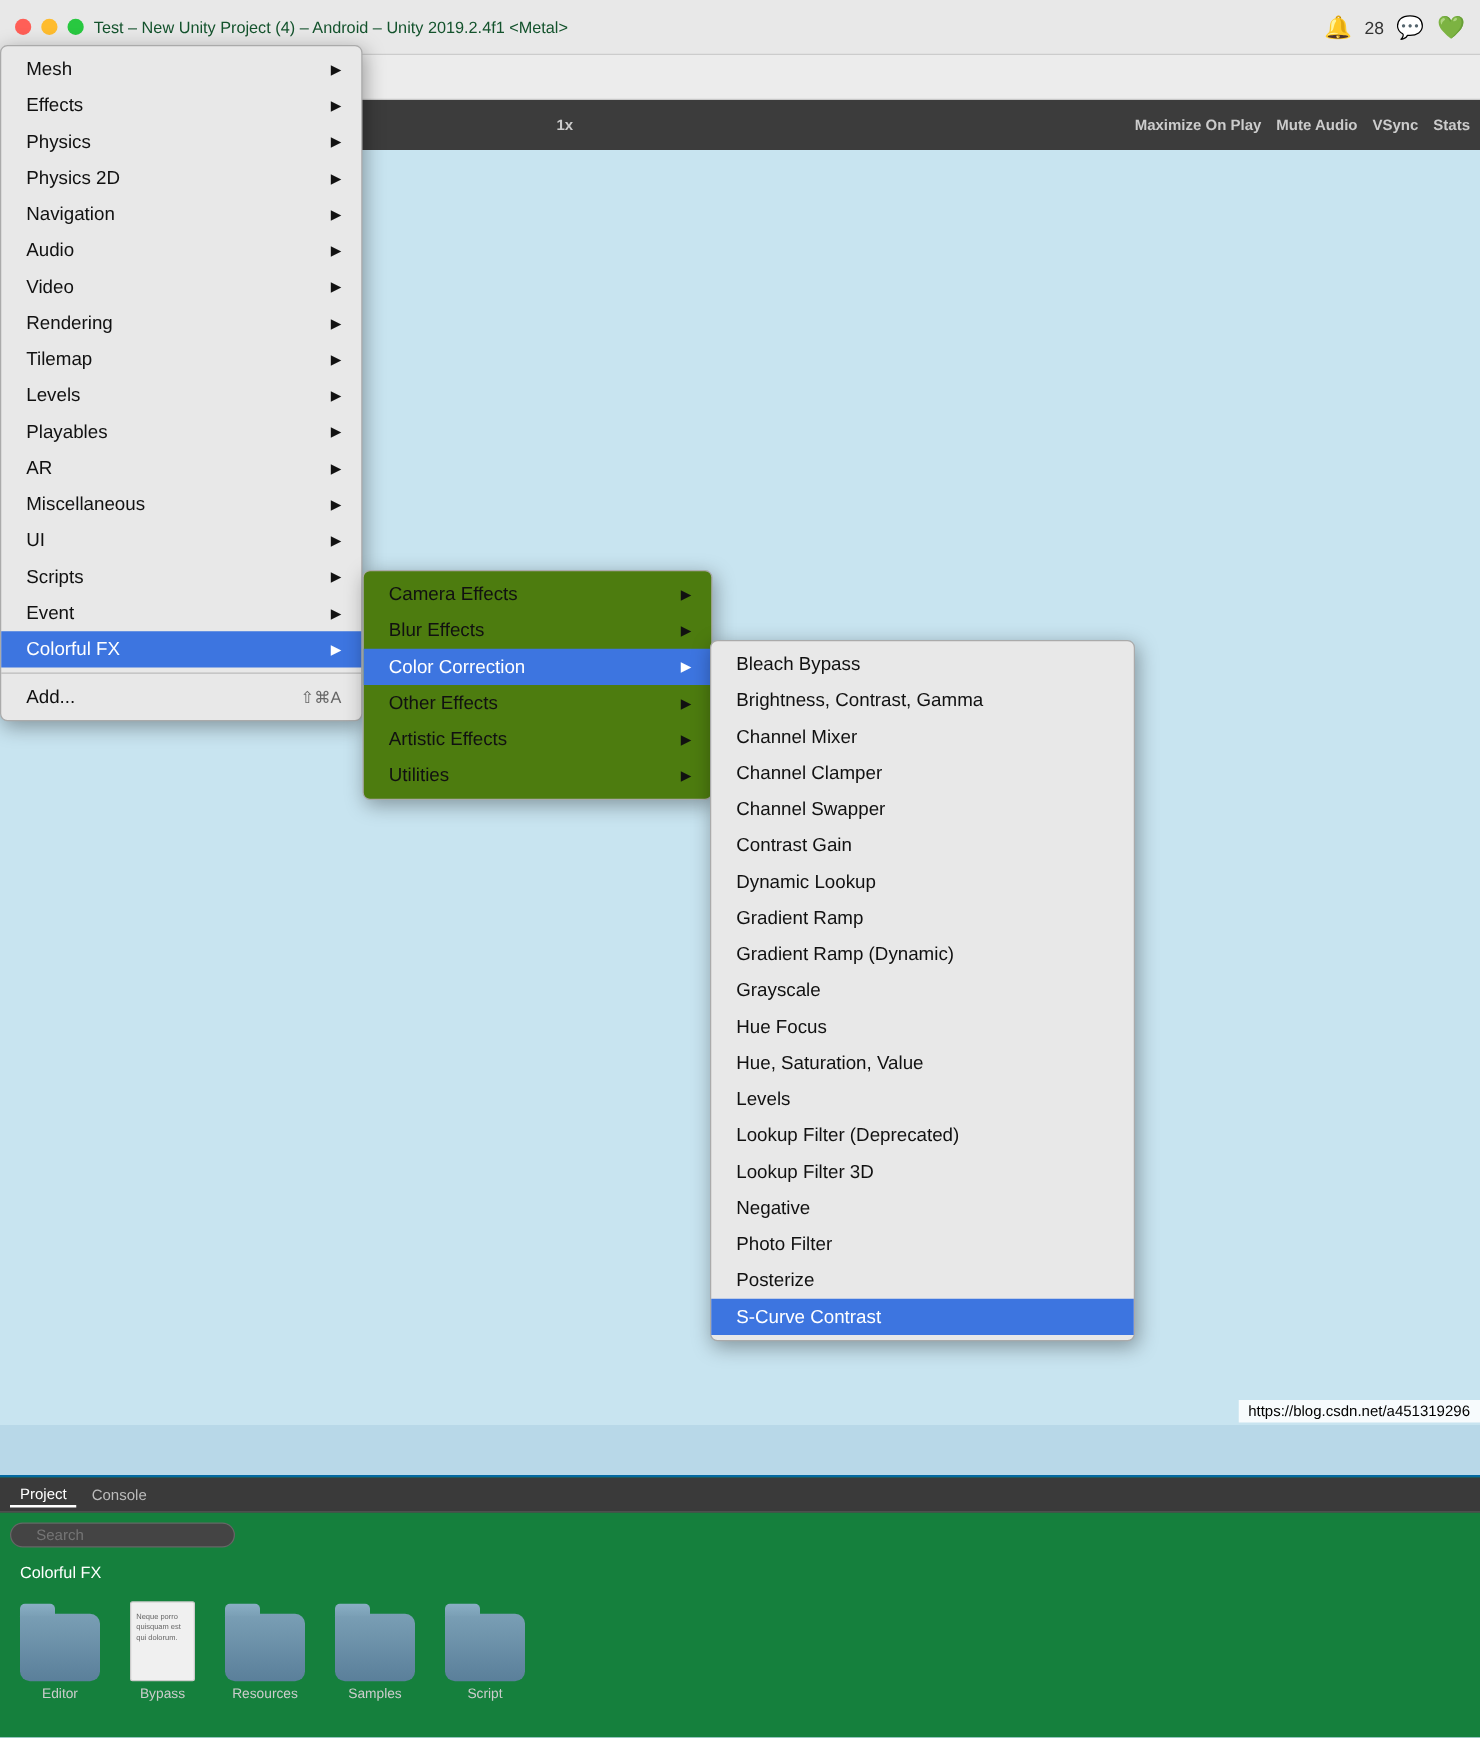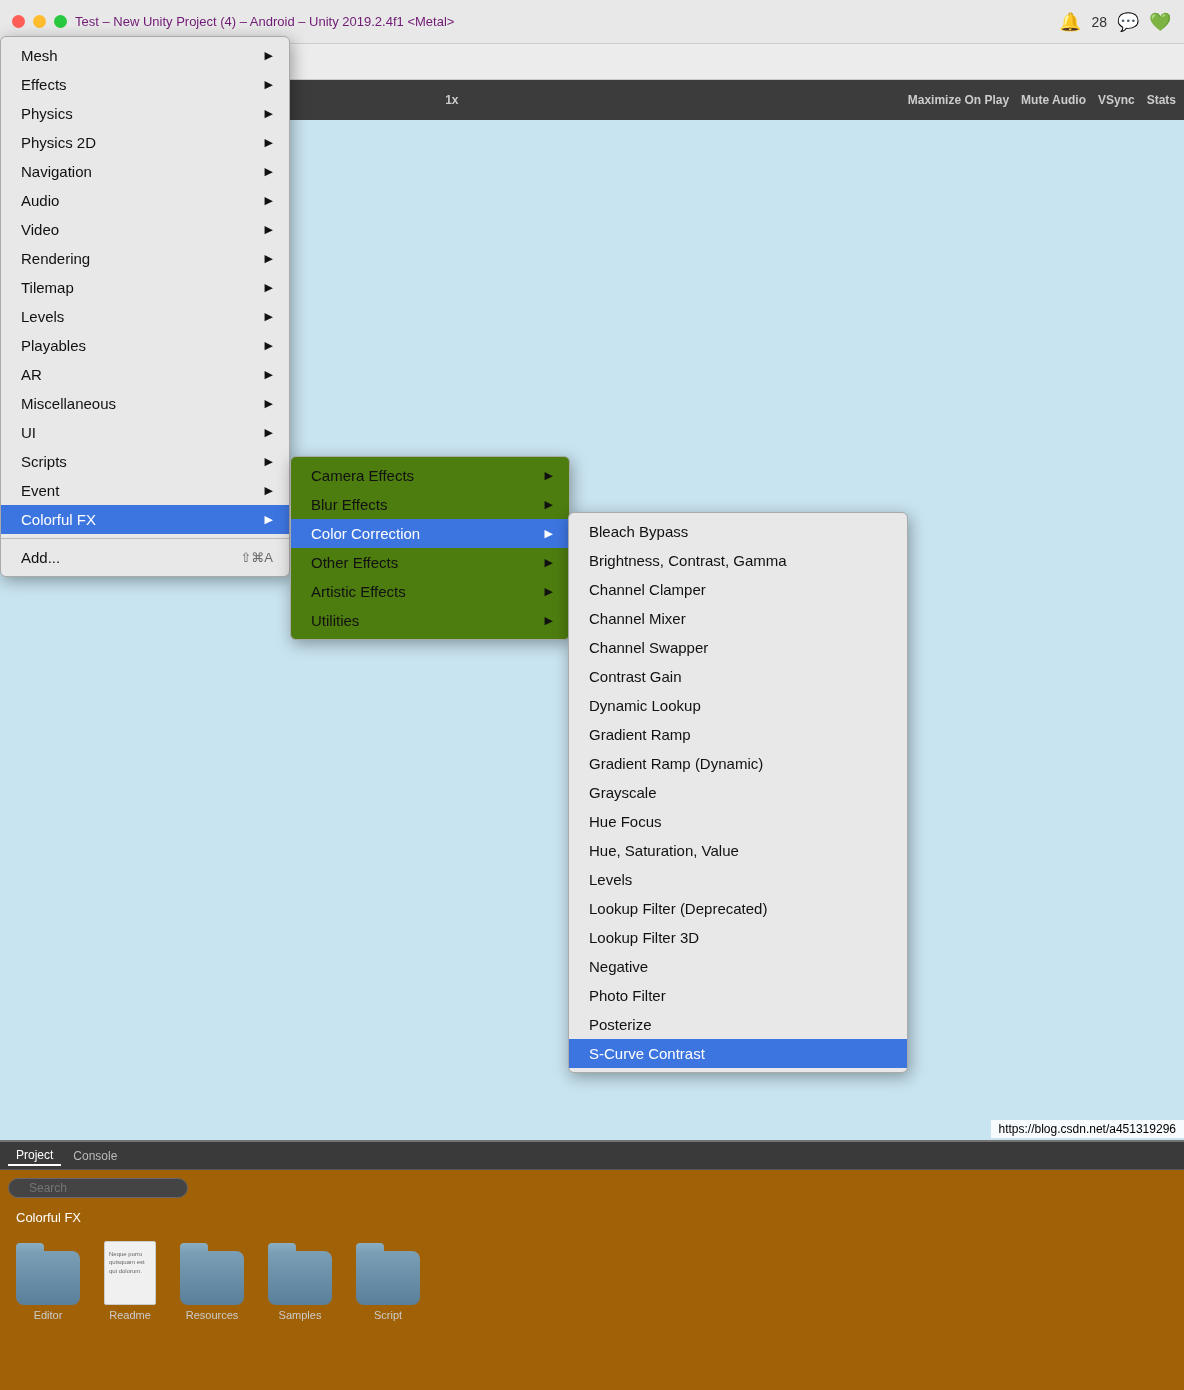--- a/index.html
+++ b/index.html
@@ -19,21 +19,21 @@
       background: #e8e8e8;
       display: flex;
       align-items: center;
       padding: 0 12px;
       border-bottom: 1px solid #ccc;
       position: relative;
       z-index: 1;
     }
     .title-bar-text {
       font-size: 13px;
-      color: #701a75;
+      color: #14532d;
       margin-left: 8px;
     }
     .title-bar-icons {
       display: flex;
       gap: 8px;
     }
     .tb-circle {
       width: 13px; height: 13px; border-radius: 50%;
     }
     .tb-red { background: #ff5f57; }
@@ -90,23 +90,23 @@
       bottom: 250px;
       background: #c8e4f0;
     }
 
     
     .bottom-panel {
       position: absolute;
       bottom: 0;
       left: 0;
       right: 0;
-      height: 250px;
-      background: #a16207;
-      border-top: 2px solid #737373;
+      height: 210px;
+      background: #15803d;
+      border-top: 2px solid #0369a1;
     }
     .bottom-panel-toolbar {
       height: 28px;
       background: #3a3a3a;
       display: flex;
       align-items: center;
       padding: 0 8px;
       gap: 8px;
       border-bottom: 1px solid #555;
     }
@@ -340,21 +340,21 @@
 
     <div class="file-item">
       <div class="folder-shape"></div>
       <span class="file-label">Editor</span>
     </div>
 
     <div class="file-item">
       <div class="doc-shape">
         <div class="doc-lines">Neque porro quisquam est qui dolorum.</div>
       </div>
-      <span class="file-label">Readme</span>
+      <span class="file-label">Bypass</span>
     </div>
 
     <div class="file-item">
       <div class="folder-shape"></div>
       <span class="file-label">Resources</span>
     </div>
 
     <div class="file-item">
       <div class="folder-shape"></div>
       <span class="file-label">Samples</span>
@@ -473,24 +473,24 @@
   </div>
 
   <div class="submenu-l2" style="position:absolute;left:568px;top:476px;">
     <div class="dd-item">
       <span>Bleach Bypass</span>
     </div>
     <div class="dd-item">
       <span>Brightness, Contrast, Gamma</span>
     </div>
     <div class="dd-item">
+      <span>Channel Mixer</span>
+    </div>
+    <div class="dd-item">
       <span>Channel Clamper</span>
-    </div>
-    <div class="dd-item">
-      <span>Channel Mixer</span>
     </div>
     <div class="dd-item">
       <span>Channel Swapper</span>
     </div>
     <div class="dd-item">
       <span>Contrast Gain</span>
     </div>
     <div class="dd-item">
       <span>Dynamic Lookup</span>
     </div>

